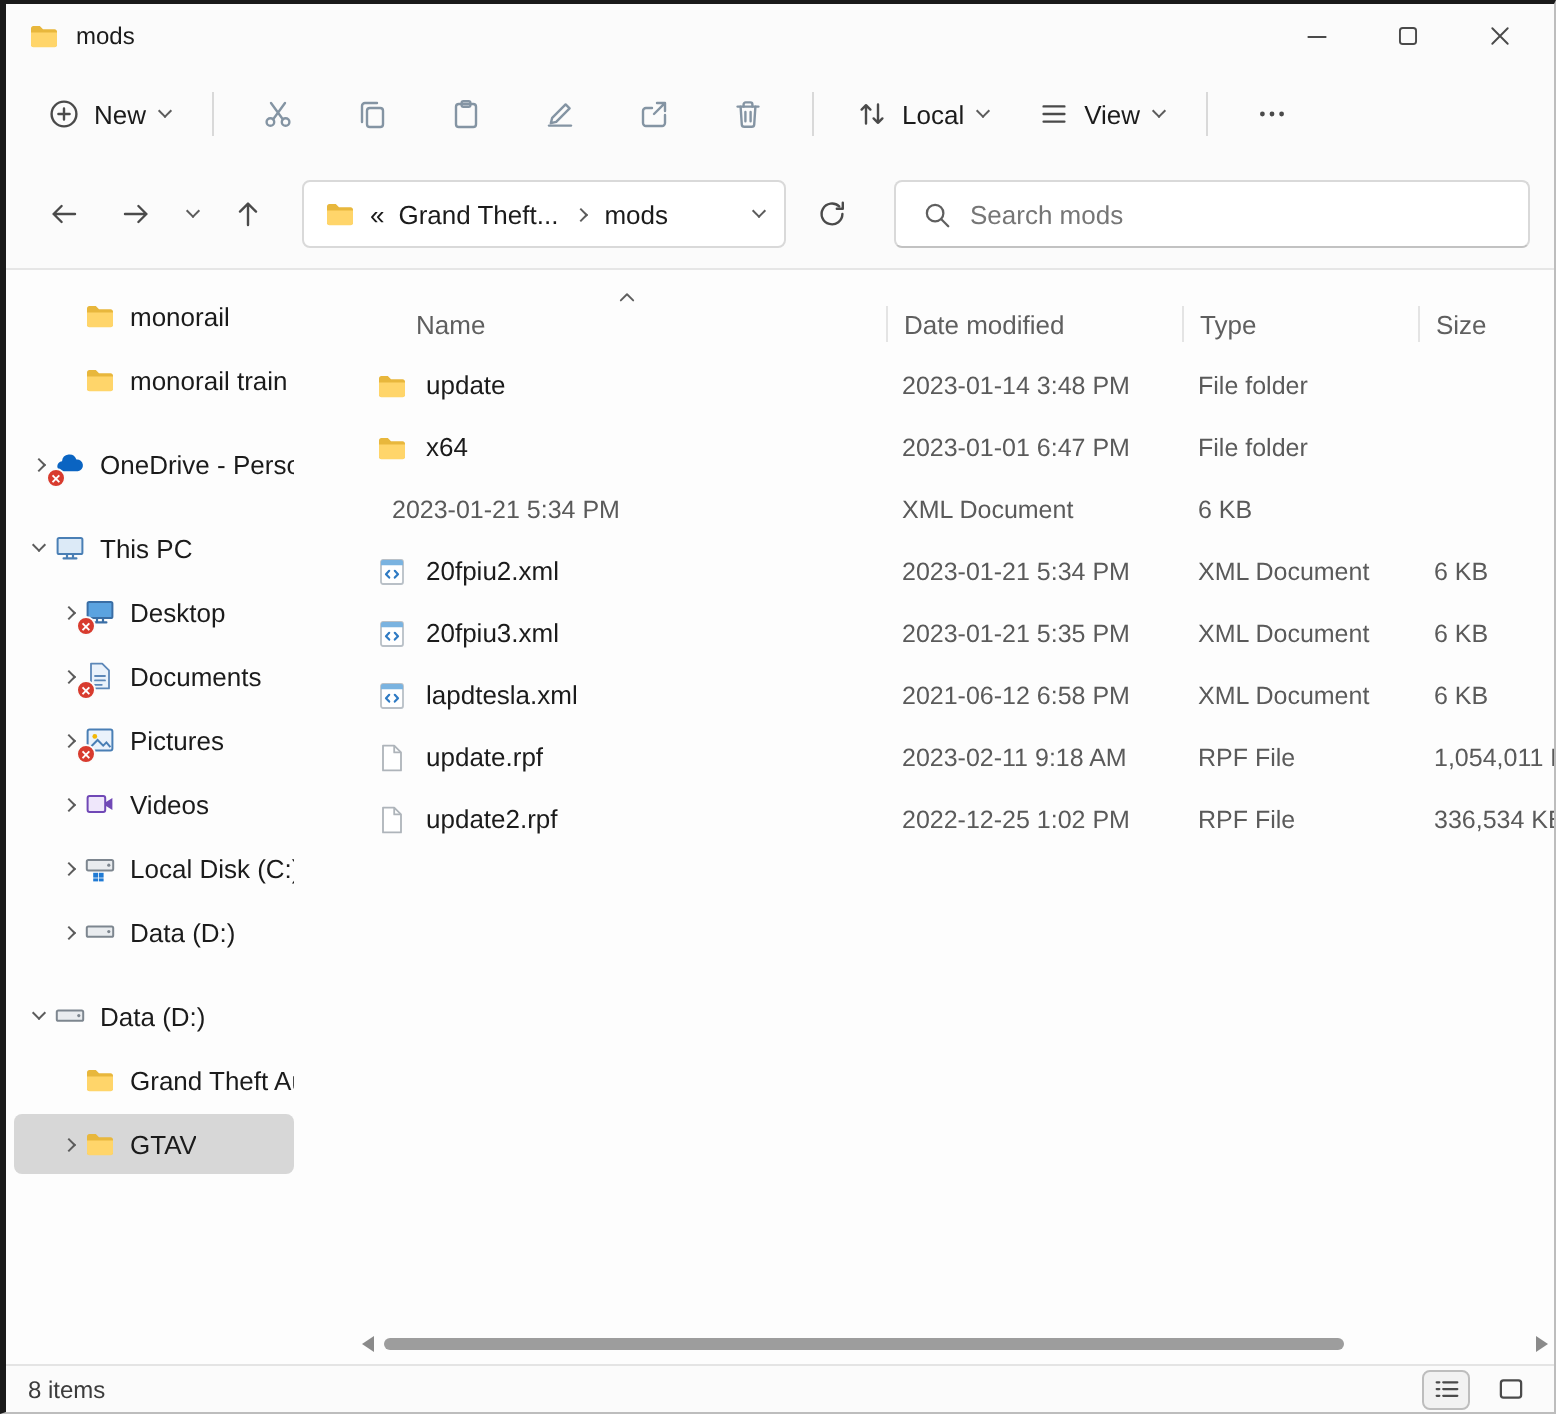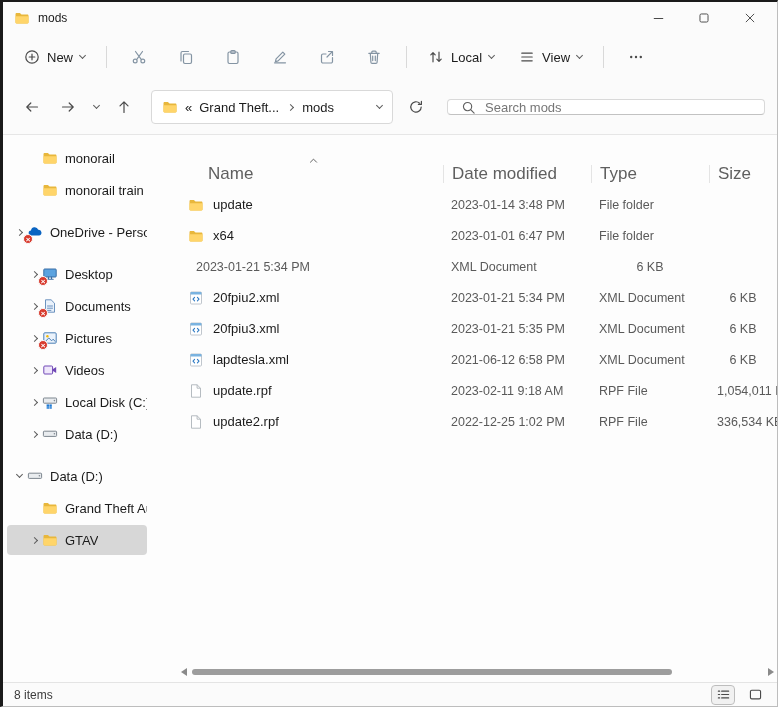--- a/index.html
+++ b/index.html
@@ -34,47 +34,47 @@
   .navbtn{width:34px;height:32px;display:flex;align-items:center;justify-content:center;border:0;background:transparent;border-radius:4px;color:#3b3b3b;padding:0;}
   .navbtn.small{width:18px;}
   .navbtn.disabled{color:#a6a6a6;}
   .addressbar{display:flex;align-items:center;height:34px;width:242px;border:1px solid #d9d9d9;border-radius:4px;background:#fff;padding:0 10px;gap:7px;margin-left:8px;flex:none;}
   .bc-overflow{color:#1b1b1b;}
   .bc-items{display:inline-flex;align-items:center;gap:9px;}
   .bc-item{white-space:nowrap;}
   .bc-sep{margin-top:1px;}
   .addr-chev{margin-left:auto;}
   .refreshbtn{margin-left:4px;}
-  .searchbar{margin-left:12px;flex:1;height:16px;border:1px solid #d9d9d9;border-bottom-color:#c2c2c2;border-radius:4px;background:#fff;display:flex;align-items:center;padding:0 12px;gap:9px;}
+  .searchbar{margin-left:12px;flex:1;height:34px;border:1px solid #d9d9d9;border-bottom-color:#c2c2c2;border-radius:4px;background:#fff;display:flex;align-items:center;padding:0 12px;gap:9px;}
   .searchbar input{border:0;outline:0;flex:1;font-family:inherit;font-size:13px;color:#1b1b1b;background:transparent;padding:0;}
   .searchbar input::placeholder{color:#767676;}
   
   .bodyrow{flex:1;display:flex;min-height:0;background:#fdfdfd;}
   .sidebar{width:150px;flex:none;overflow:hidden;padding-top:8px;}
   .side-section{margin-bottom:12px;}
   .side-item{display:flex;align-items:center;height:30px;margin:0 6px 2px 4px;border-radius:4px;gap:0;}
   .side-item.selected{background:#d7d7d7;}
   .chev-box{width:16px;display:flex;justify-content:center;flex:none;}
   .side-item .icon-slot{display:inline-flex;width:18px;height:16px;align-items:center;justify-content:flex-start;position:relative;flex:none;margin-right:5px;}
   .side-label{white-space:nowrap;overflow:hidden;font-size:13px;}
   .badge{position:absolute;left:-4px;bottom:-4px;width:10px;height:10px;background:#d83b2e;border-radius:50%;color:#fff;font-size:8px;line-height:10px;text-align:center;font-weight:bold;border:1px solid #fbfbfb;}
   
   .main{flex:1;margin-left:25px;position:relative;display:flex;flex-direction:column;min-width:0;background:#fdfdfd;}
-  .list-header{display:grid;grid-template-columns:255px 148px 118px 1fr;height:30px;align-items:center;padding-left:10px;margin-top:24px;position:relative;color:#5f5f5f;font-size:17px;flex:none;}
+  .list-header{display:grid;grid-template-columns:255px 148px 118px 1fr;height:30px;align-items:center;padding-left:10px;margin-top:12px;position:relative;color:#5f5f5f;font-size:13px;flex:none;}
   .hdr{display:flex;align-items:center;height:18px;padding-left:8px;}
   .hdr.name{padding-left:20px;}
   .hdr.bl{border-left:1px solid #e4e4e4;}
   .sort-caret{position:absolute;left:130px;top:-4px;color:#5f5f5f;display:inline-flex;}
   .rows{flex:none;}
   .file-row{display:grid;grid-template-columns:255px 148px 118px 1fr;height:31px;align-items:center;padding-left:10px;}
   .name-cell{display:flex;align-items:center;gap:9px;min-width:0;}
   .name-cell .icon-slot{display:inline-flex;width:16px;height:16px;flex:none;}
   .fname{font-size:13px;color:#1b1b1b;white-space:nowrap;}
   .cell.sub{font-size:12.5px;color:#5a5a5a;padding-left:8px;white-space:nowrap;}
-  .size-cell{text-align:center;padding-right:8px;}
+  .size-cell{text-align:left;padding-right:8px;}
   
   .hscroll{position:absolute;left:3px;right:3px;bottom:5px;height:10px;display:flex;align-items:center;gap:5px;}
   .hs-arrow{width:0;height:0;border-style:solid;flex:none;}
   .hs-left{border-width:4px 6px 4px 0;border-color:transparent #8a8a8a transparent transparent;}
   .hs-right{border-width:4px 0 4px 6px;border-color:transparent transparent transparent #8a8a8a;}
   .hs-track{flex:1;height:6px;position:relative;}
   .hs-thumb{position:absolute;left:0;top:0;height:6px;width:84%;background:#9d9d9d;border-radius:3px;}
   
   .statusbar{height:24px;flex:none;display:flex;align-items:center;padding:0 11px;border-top:1px solid #e4e4e4;background:#fbfbfb;font-size:12px;color:#3c3c3c;}
   .sb-right{margin-left:auto;display:flex;gap:10px;align-items:center;}
@@ -314,20 +314,32 @@
     <span class="icon-slot">
                 <svg viewBox="0 0 16 16" width="16" height="16">
                   <path d="M11.9 11.6H4.3a2.5 2.5 0 0 1-.3-5 3.7 3.7 0 0 1 7.2-.8 2.9 2.9 0 0 1 .7 5.8z" fill="#0a64c2"></path>
                 </svg>
                 <span class="badge">×</span>
               </span>
     <span class="side-label">OneDrive - Person</span>
   </div>
           </div>
           <div class="side-section">
+            <div class="side-item" style="padding-left: 4px;">
+    <span class="chev-box">
+                <span class="chev chev-down"></span>
+              </span>
+    <span class="icon-slot">
+                <svg viewBox="0 0 16 16" width="16" height="16">
+                  <rect x="1.8" y="3" width="12.4" height="8" rx="0.8" fill="#dceaf7" stroke="#4a7fb5"></rect>
+                  <path d="M6.5 11v1.6M9.5 11v1.6M4.8 13.2h6.4" fill="none" stroke="#4a7fb5" stroke-width="1.1" stroke-linecap="round"></path>
+                </svg>
+              </span>
+    <span class="side-label">This PC</span>
+  </div>
             <div class="side-item" style="padding-left: 19px;">
     <span class="chev-box">
                 <span class="chev chev-right"></span>
               </span>
     <span class="icon-slot">
                 <svg viewBox="0 0 16 16" width="16" height="16">
                   <rect x="1.8" y="3" width="12.4" height="8" rx="0.8" fill="#5ba3e0" stroke="#3a6ea5"></rect>
                   <path d="M6.5 11v1.6M9.5 11v1.6M4.8 13.2h6.4" fill="none" stroke="#3a6ea5" stroke-width="1.1" stroke-linecap="round"></path>
                 </svg>
                 <span class="badge">×</span>

